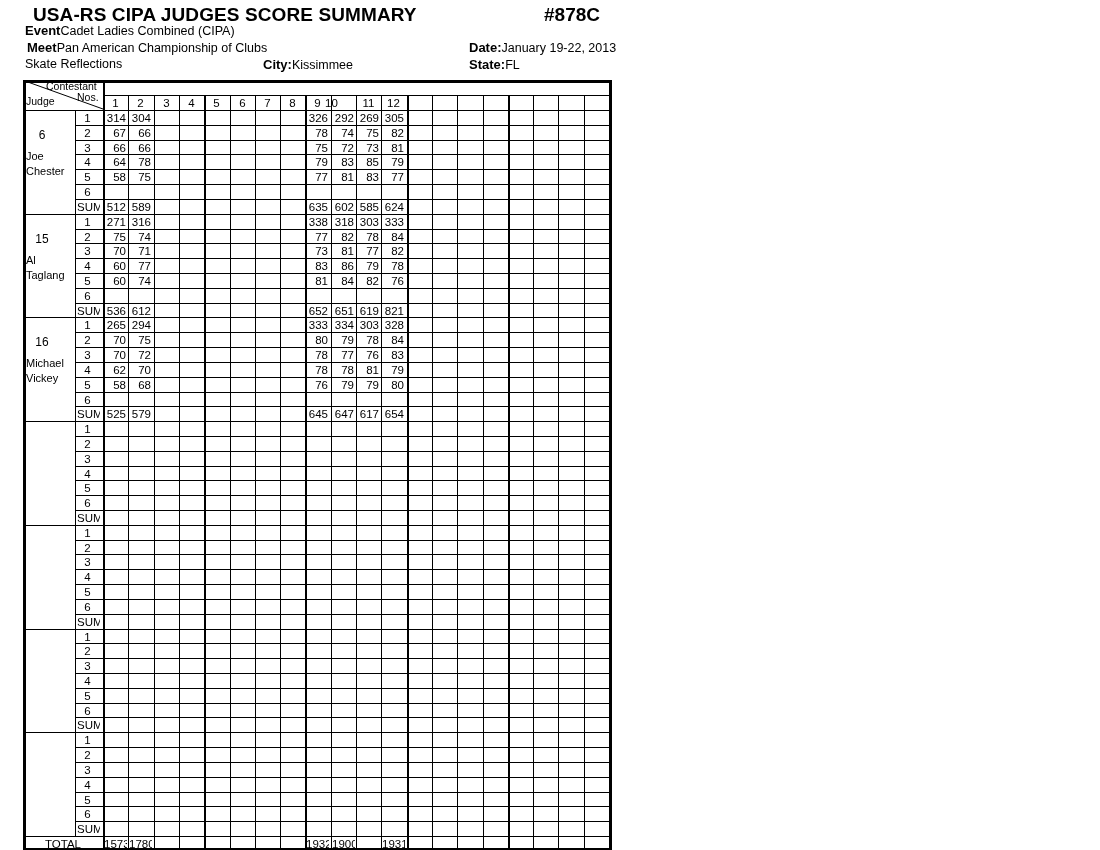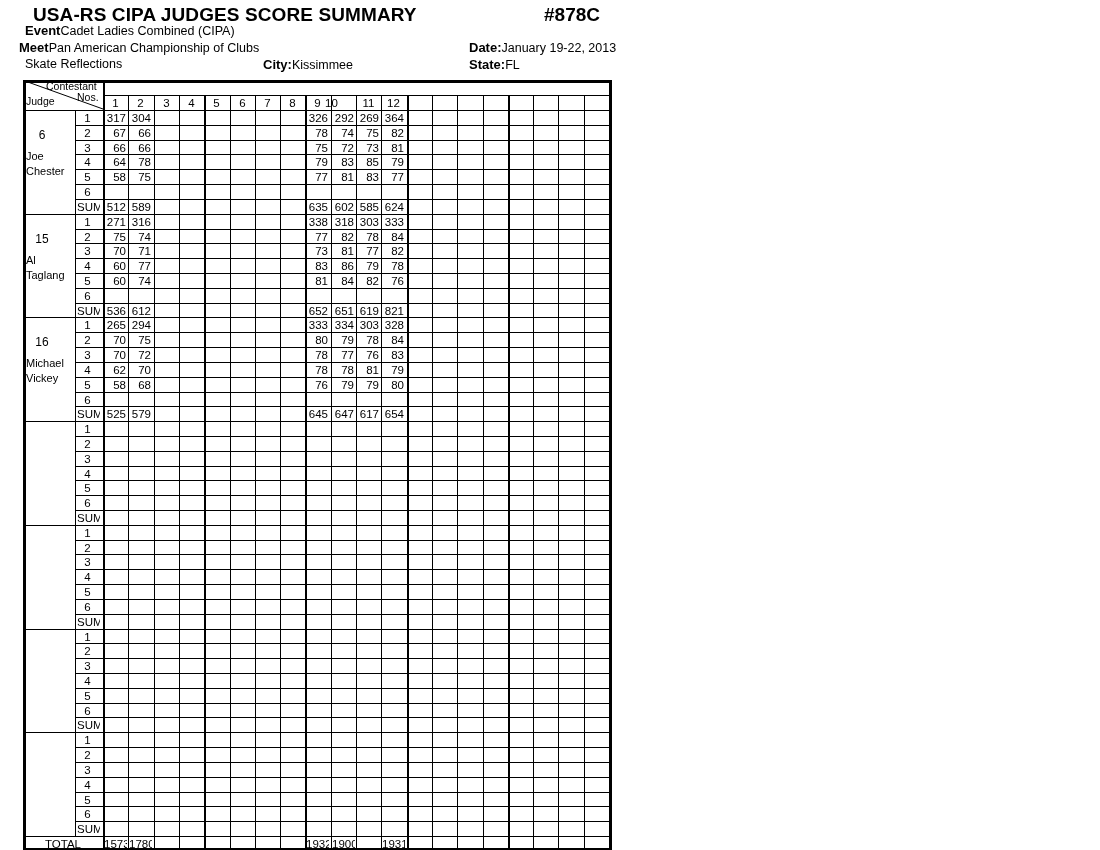--- a/index.html
+++ b/index.html
@@ -26,21 +26,21 @@
   </style>
 </head>
 <body>
 
 <div class="title">USA-RS CIPA JUDGES SCORE SUMMARY</div>
 <div class="docnum">#878C</div>
 
 <div class="meta" style="left:25px; top:23px;">
   <span class="lbl">Event</span><span class="val">Cadet Ladies Combined  (CIPA)</span>
 </div>
-<div class="meta" style="left:19px; top:40px;">
+<div class="meta" style="left:27px; top:40px;">
   <span class="lbl">Meet</span><span class="val">Pan American Championship of Clubs</span>
 </div>
 <div class="meta" style="left:469px; top:40px;">
   <span class="lbl">Date:</span><span class="val">January 19-22, 2013</span>
 </div>
 <div class="meta" style="left:25px; top:57px;">
   <span class="val">Skate Reflections</span>
 </div>
 <div class="meta" style="left:263px; top:57px;">
   <span class="lbl">City:</span><span class="val">Kissimmee</span>
@@ -112,21 +112,21 @@
     <div class="cell center" style="left: 76px; top: 111px; width: 23px; height: 14px;">1</div>
     <div class="cell center" style="left: 76px; top: 126px; width: 23px; height: 14px;">2</div>
     <div class="cell center" style="left: 76px; top: 141px; width: 23px; height: 14px;">3</div>
     <div class="cell center" style="left: 76px; top: 155px; width: 23px; height: 14px;">4</div>
     <div class="cell center" style="left: 76px; top: 170px; width: 23px; height: 14px;">5</div>
     <div class="cell center" style="left: 76px; top: 185px; width: 23px; height: 14px;">6</div>
     <div class="cell " style="left: 77px; top: 200px; width: 23px; height: 14px; text-align: left;">SUM</div>
     <div class="judge-no" style="left: 17px; top: 128px;">6</div>
     <div class="judge-name" style="top: 149px;">Joe</div>
     <div class="judge-name" style="top: 164px;">Chester</div>
-    <div class="cell num-r" style="left: 104px; top: 111px; width: 22px; height: 14px;">317</div>
+    <div class="cell num-r" style="left: 104px; top: 111px; width: 22px; height: 14px;">314</div>
     <div class="cell num-r" style="left: 104px; top: 126px; width: 22px; height: 14px;">67</div>
     <div class="cell num-r" style="left: 104px; top: 141px; width: 22px; height: 14px;">66</div>
     <div class="cell num-r" style="left: 104px; top: 155px; width: 22px; height: 14px;">64</div>
     <div class="cell num-r" style="left: 104px; top: 170px; width: 22px; height: 14px;">58</div>
     <div class="cell num-r" style="left: 104px; top: 185px; width: 22px; height: 14px;"></div>
     <div class="cell num-r" style="left: 104px; top: 200px; width: 22px; height: 14px;">512</div>
     <div class="cell num-r" style="left: 129px; top: 111px; width: 22px; height: 14px;">304</div>
     <div class="cell num-r" style="left: 129px; top: 126px; width: 22px; height: 14px;">66</div>
     <div class="cell num-r" style="left: 129px; top: 141px; width: 22px; height: 14px;">66</div>
     <div class="cell num-r" style="left: 129px; top: 155px; width: 22px; height: 14px;">78</div>
@@ -147,21 +147,21 @@
     <div class="cell num-r" style="left: 332px; top: 170px; width: 22px; height: 14px;">81</div>
     <div class="cell num-r" style="left: 332px; top: 185px; width: 22px; height: 14px;"></div>
     <div class="cell num-r" style="left: 332px; top: 200px; width: 22px; height: 14px;">602</div>
     <div class="cell num-r" style="left: 357px; top: 111px; width: 22px; height: 14px;">269</div>
     <div class="cell num-r" style="left: 357px; top: 126px; width: 22px; height: 14px;">75</div>
     <div class="cell num-r" style="left: 357px; top: 141px; width: 22px; height: 14px;">73</div>
     <div class="cell num-r" style="left: 357px; top: 155px; width: 22px; height: 14px; text-align: right;">85</div>
     <div class="cell num-r" style="left: 357px; top: 170px; width: 22px; height: 14px;">83</div>
     <div class="cell num-r" style="left: 357px; top: 185px; width: 22px; height: 14px;"></div>
     <div class="cell num-r" style="left: 357px; top: 200px; width: 22px; height: 14px;">585</div>
-    <div class="cell num-r" style="left: 382px; top: 111px; width: 22px; height: 14px;">364</div>
+    <div class="cell num-r" style="left: 382px; top: 111px; width: 22px; height: 14px;">305</div>
     <div class="cell num-r" style="left: 382px; top: 126px; width: 22px; height: 14px;">82</div>
     <div class="cell num-r" style="left: 382px; top: 141px; width: 22px; height: 14px;">81</div>
     <div class="cell num-r" style="left: 382px; top: 155px; width: 22px; height: 14px;">79</div>
     <div class="cell num-r" style="left: 382px; top: 170px; width: 22px; height: 14px;">77</div>
     <div class="cell num-r" style="left: 382px; top: 185px; width: 22px; height: 14px;"></div>
     <div class="cell num-r" style="left: 382px; top: 200px; width: 22px; height: 14px;">624</div>
     <div class="hl" style="left: 23px; width: 586px; top: 214px; height: 1px;"></div>
     <div class="vl" style="left: 75px; top: 214px; height: 104px; width: 1px;"></div>
     <div class="hl" style="left: 75px; width: 534px; top: 229px; height: 1px;"></div>
     <div class="hl" style="left: 75px; width: 534px; top: 243px; height: 1px;"></div>

